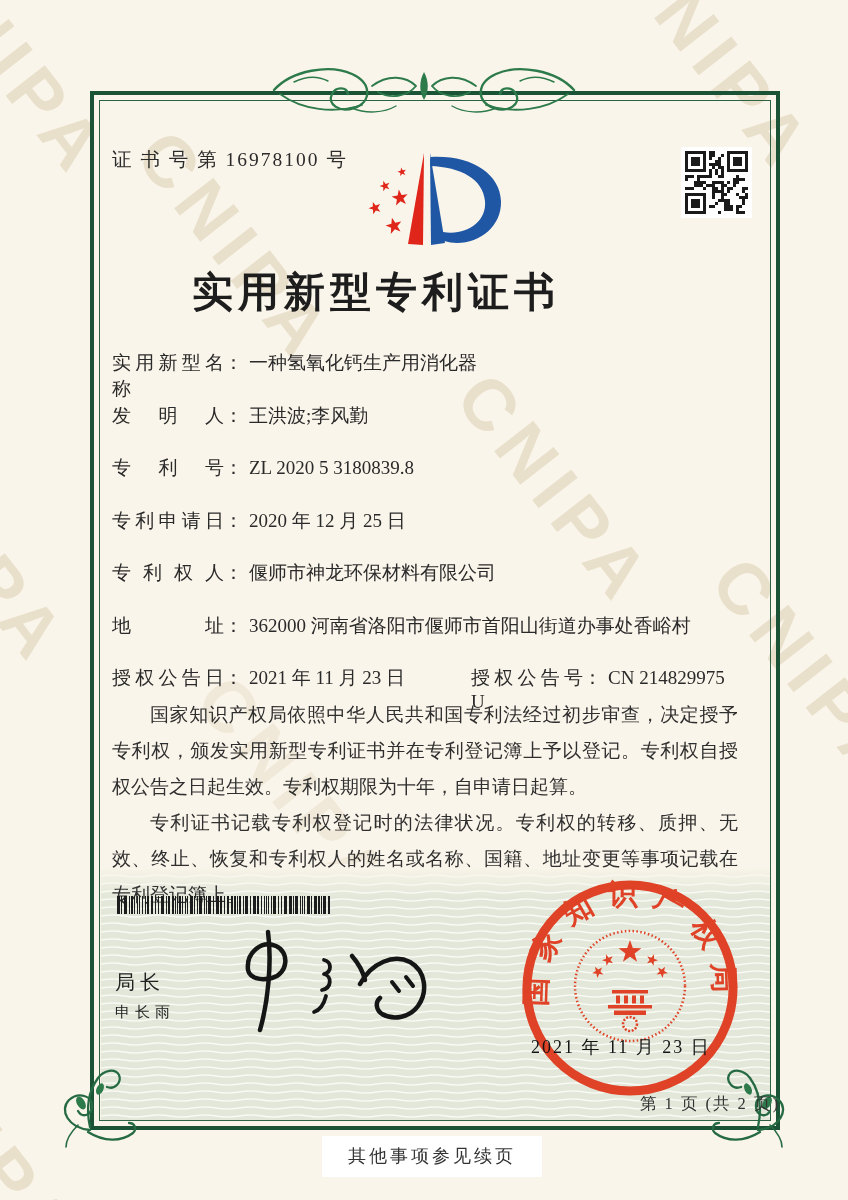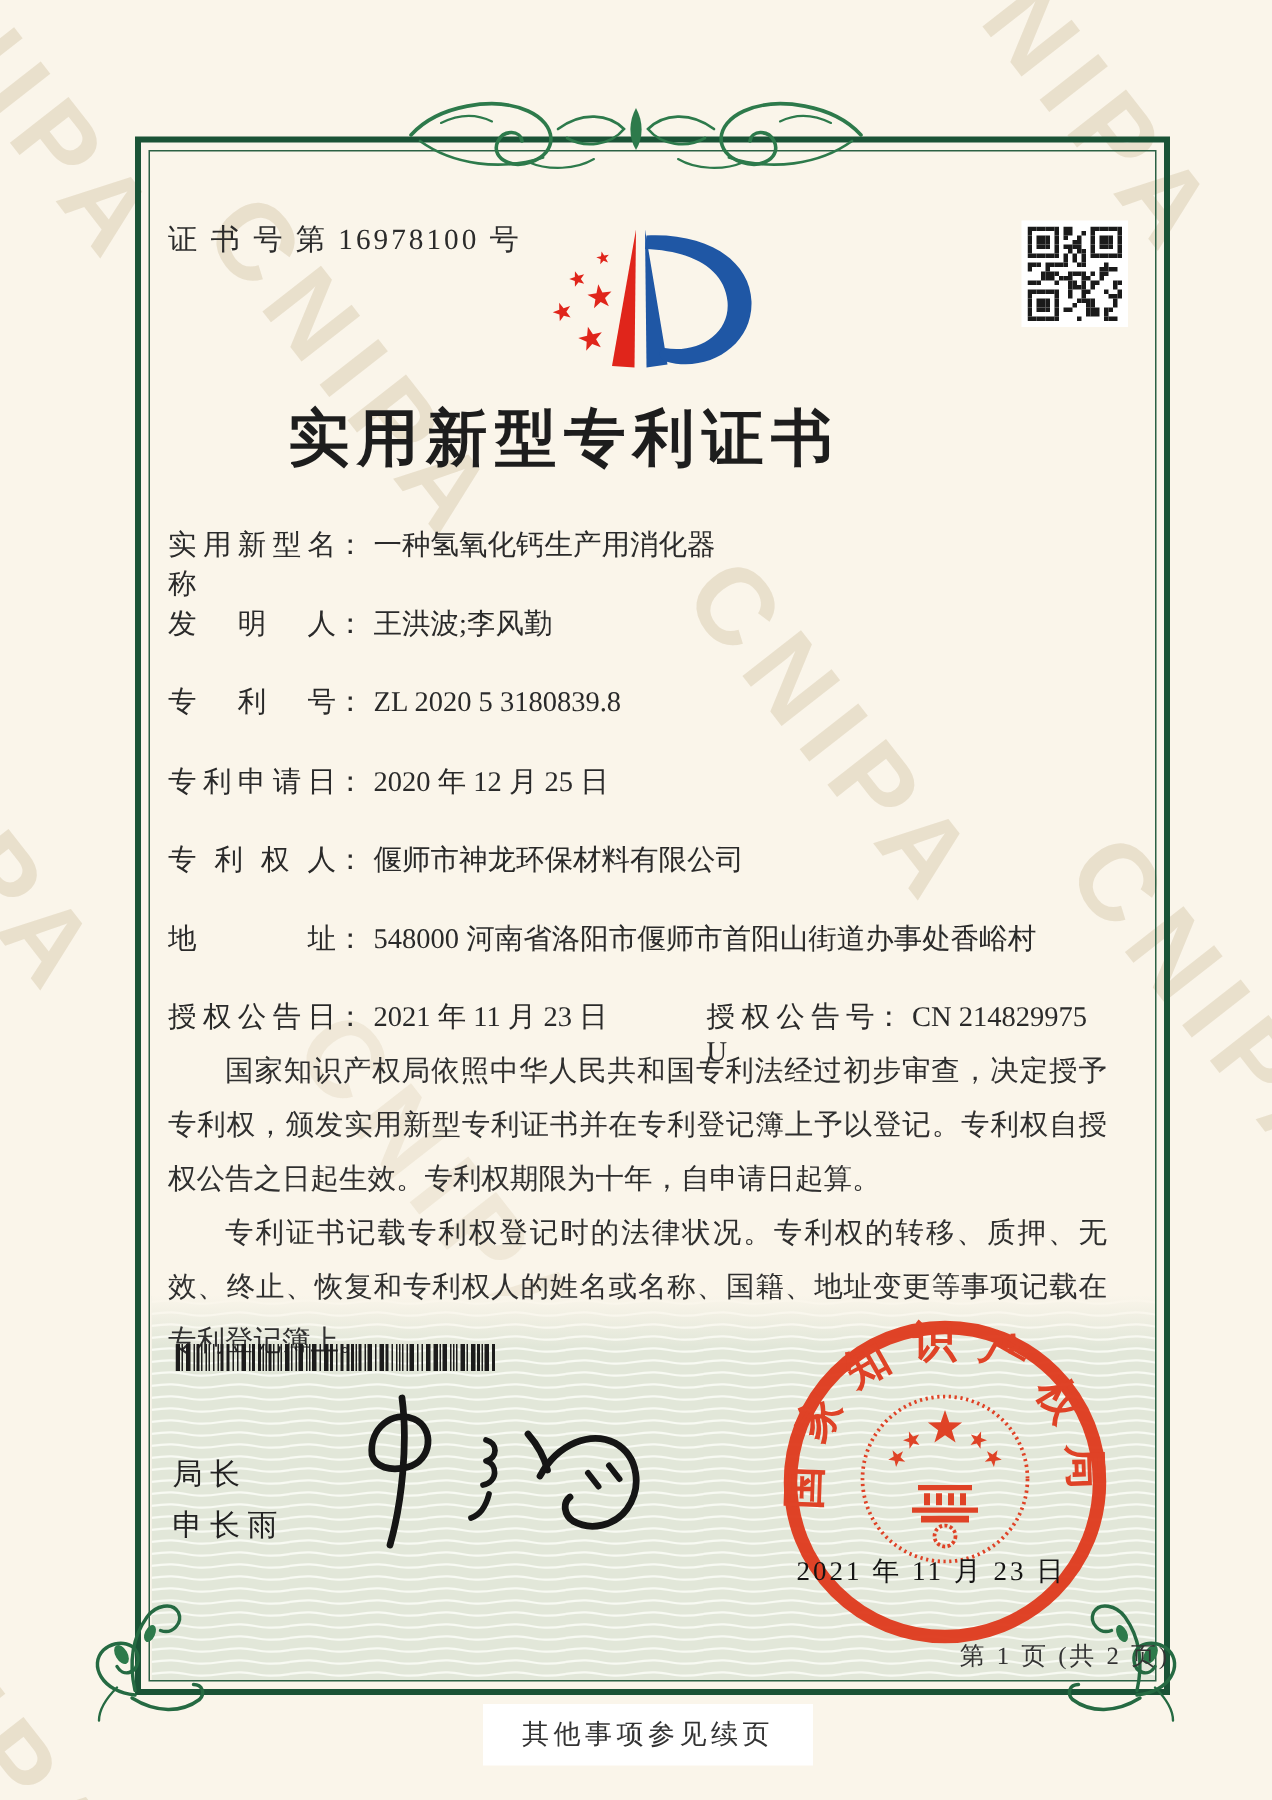--- a/index.html
+++ b/index.html
@@ -34,21 +34,21 @@
   .colon{display:inline-block;margin-right:6px;}
   .pair2{position:absolute;left:359px;top:0;}
 
   .body-text{position:absolute;left:112px;top:697px;width:626px;font-size:19px;line-height:36px;
       text-align:justify;color:#2f2f2f;z-index:5;}
   .body-text p{margin:0;text-indent:2em;}
 
   .barcode{position:absolute;left:117px;top:896px;z-index:5;}
   .director-title{position:absolute;left:115px;top:969px;font-size:20px;letter-spacing:5px;color:#222;
       font-family:Liberation Sans, sans-serif;z-index:5;}
-  .director-name{position:absolute;left:115px;top:1003px;font-size:20px;letter-spacing:5px;color:#222;
+  .director-name{position:absolute;left:115px;top:1003px;font-size:15px;letter-spacing:5px;color:#222;
       font-family:"Liberation Sans","DejaVu Sans",sans-serif;z-index:5;}
   .signature{position:absolute;left:232px;top:922px;z-index:6;}
 
   .seal{position:absolute;left:516px;top:874px;z-index:6;opacity:0.95;}
   .seal-date{position:absolute;left:531px;top:1035px;width:200px;font-size:18px;letter-spacing:2px;color:#141414;z-index:7;}
 
   .page-info{position:absolute;left:90px;top:1093px;width:690px;text-align:right;font-size:16.5px;
       letter-spacing:2px;color:#333;z-index:5;}
 
   .footer-note{position:absolute;left:322px;top:1136px;width:220px;height:41px;background:#ffffff;
@@ -363,21 +363,21 @@
     <div class="frow">
       <span class="lbl">专利号</span><span class="colon">：</span><span>ZL 2020 5 3180839.8</span>
     </div>
     <div class="frow">
       <span class="lbl">专利申请日</span><span class="colon">：</span><span>2020 年 12 月 25 日</span>
     </div>
     <div class="frow">
       <span class="lbl">专利权人</span><span class="colon">：</span><span>偃师市神龙环保材料有限公司</span>
     </div>
     <div class="frow">
-      <span class="lbl">地址</span><span class="colon">：</span><span>548000 河南省洛阳市偃师市首阳山街道办事处香峪村</span>
+      <span class="lbl">地址</span><span class="colon">：</span><span>362000 河南省洛阳市偃师市首阳山街道办事处香峪村</span>
     </div>
     <div class="frow">
       <span class="lbl">授权公告日</span><span class="colon">：</span><span>2021 年 11 月 23 日</span>
       <span class="pair2">
         <span class="lbl">授权公告号</span><span class="colon">：</span><span>CN 214829975 U</span>
       </span>
     </div>
   </div>
 
   <div class="body-text">

